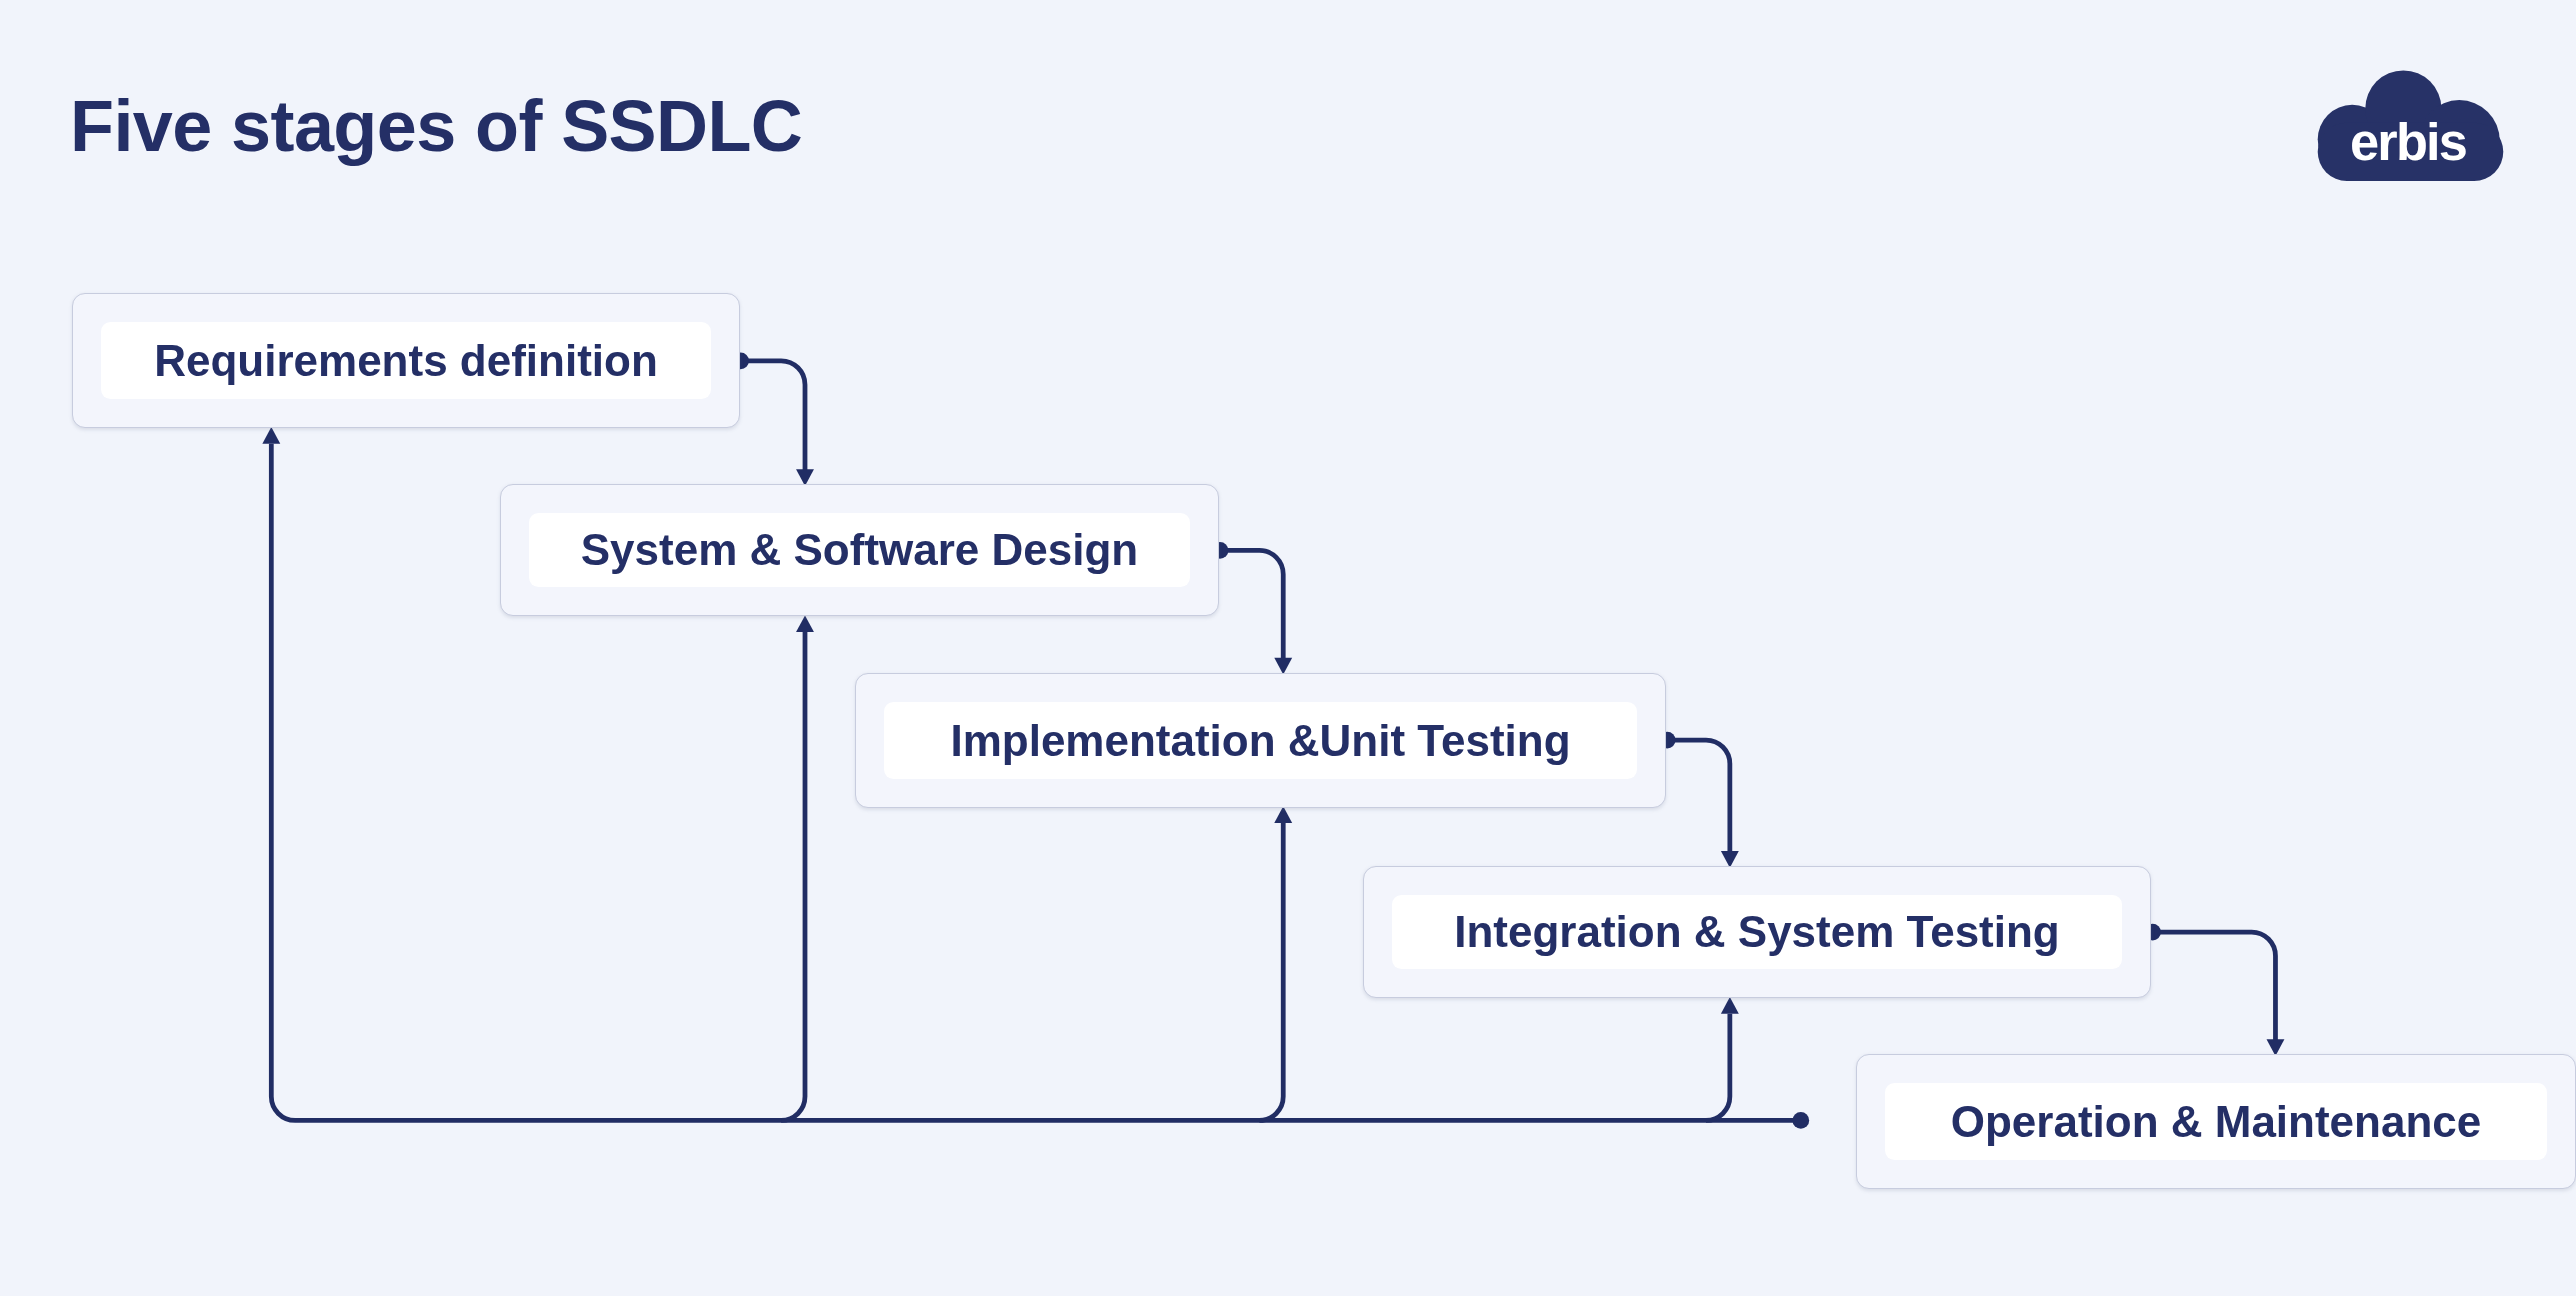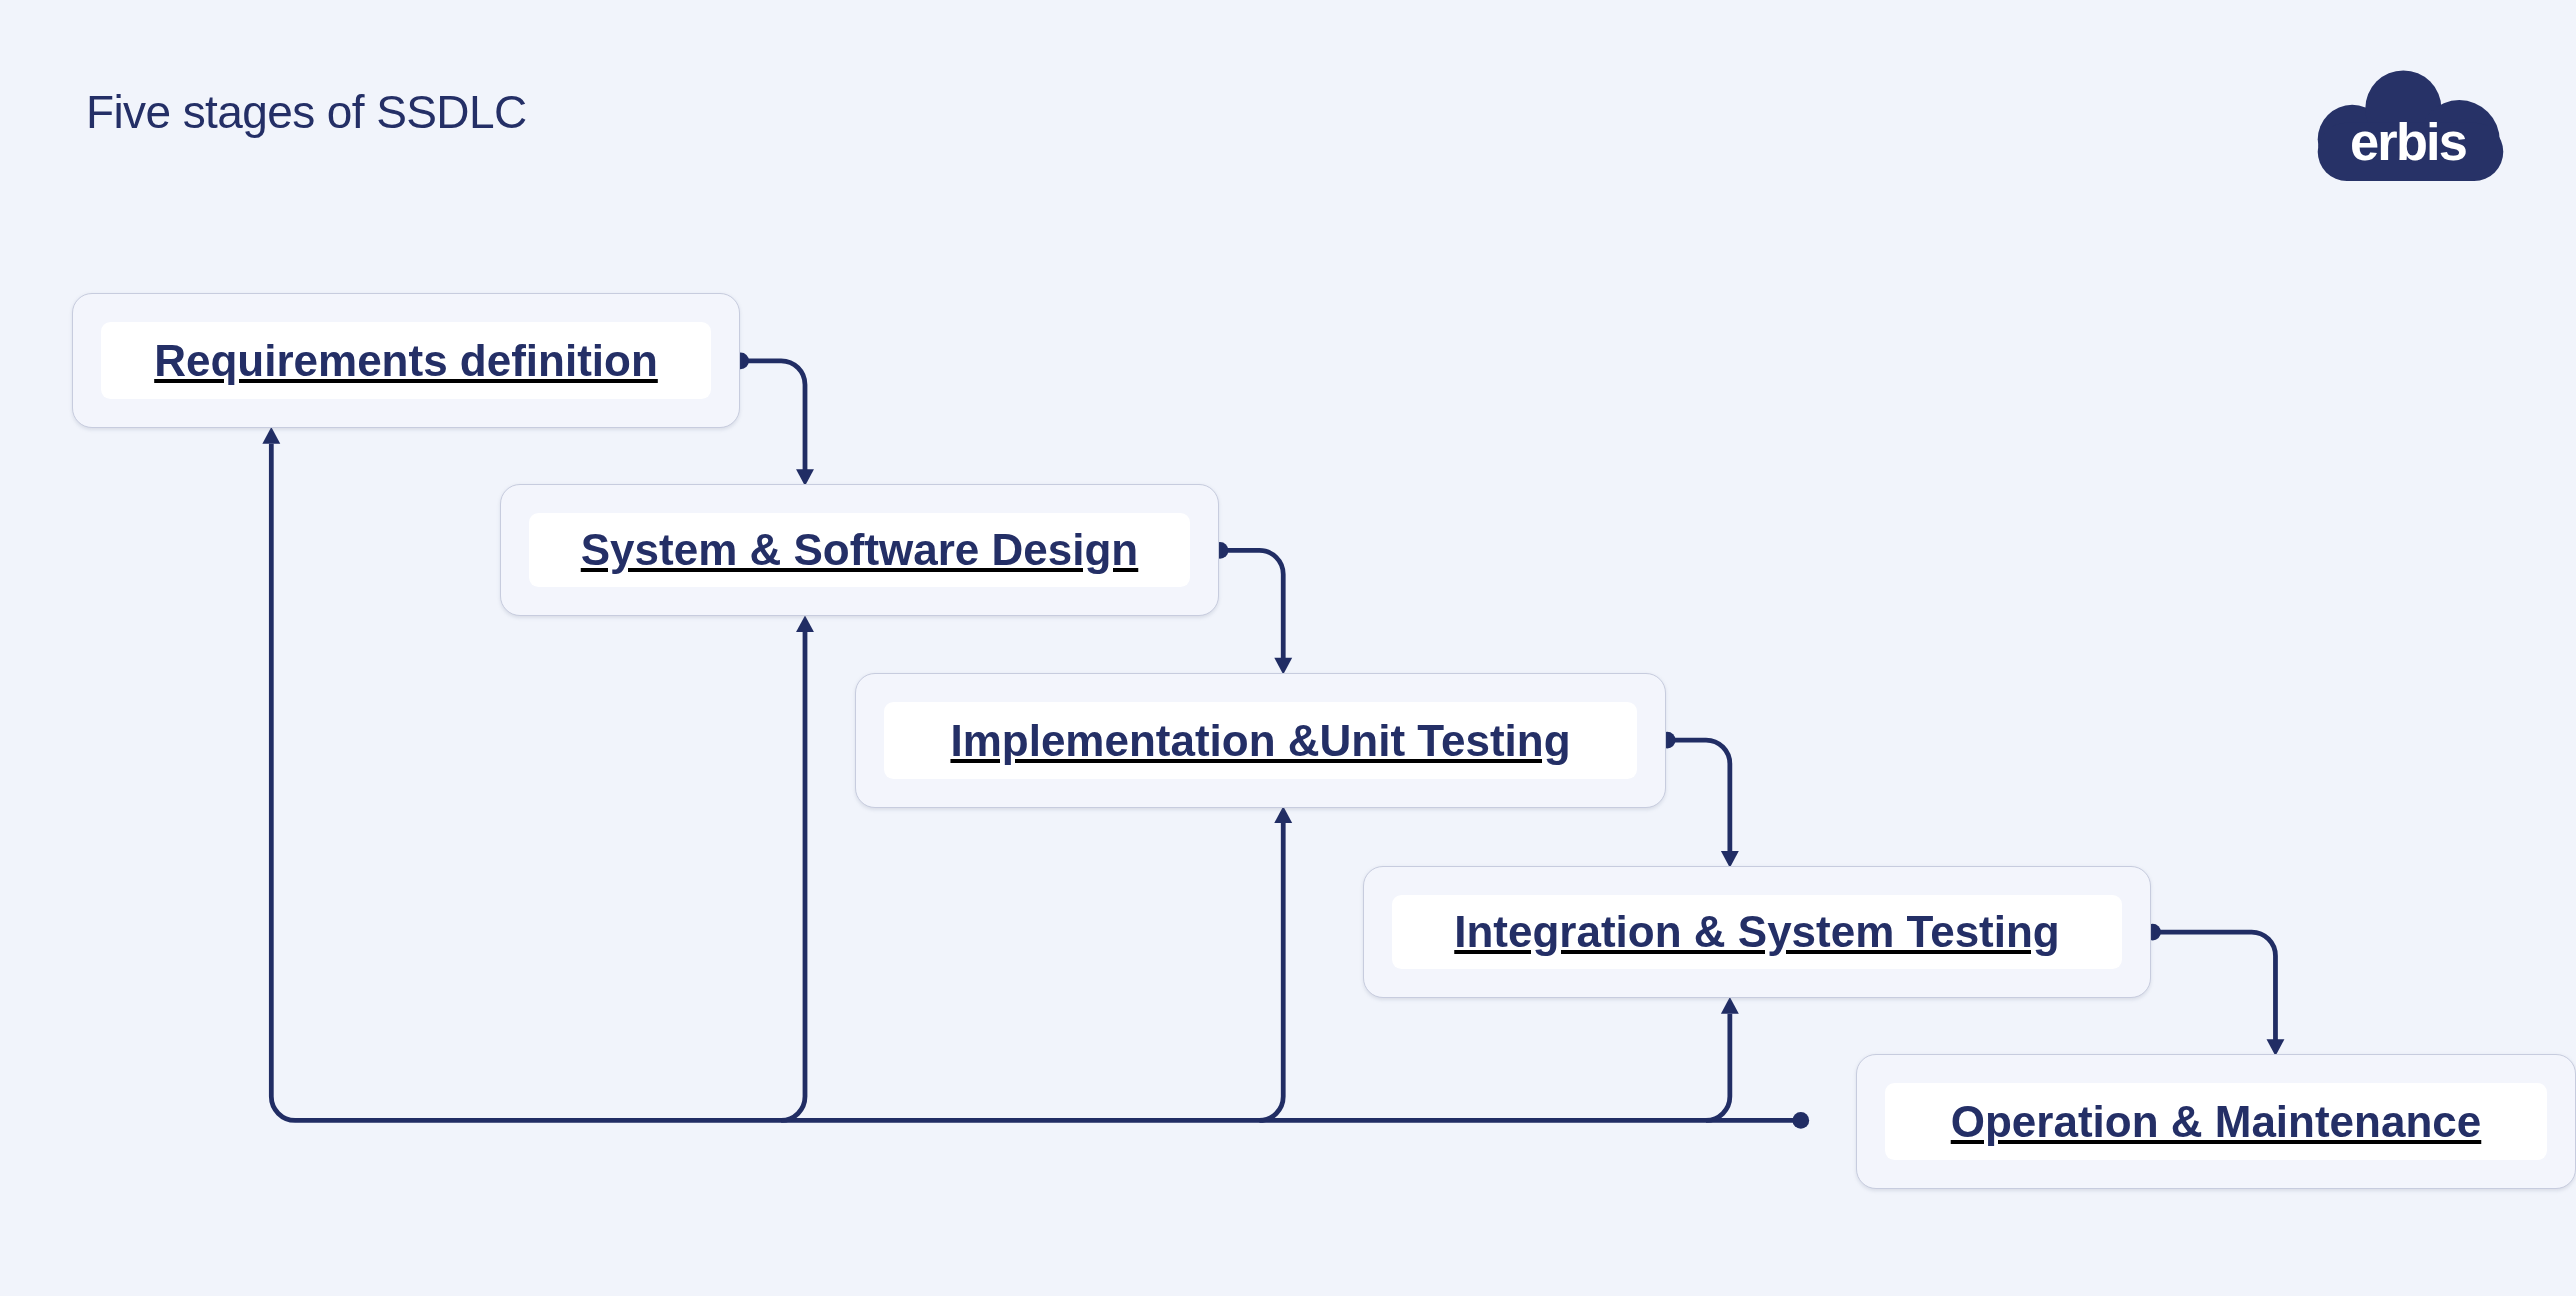--- a/index.html
+++ b/index.html
@@ -14,24 +14,24 @@
   body{font-family:"Liberation Sans",sans-serif;}
   .canvas{
     position:relative;
     width:2576px;
     height:1297px;
     background:var(--bg);
     overflow:hidden;
   }
   .page-title{
     position:absolute;
-    left:86px;
+    left:70px;
     top:85px;
-    font-size:46px;
-    font-weight:400;
+    font-size:72px;
+    font-weight:700;
     letter-spacing:-0.6px;
     color:var(--navy);
     white-space:nowrap;
   }
   .logo{
     position:absolute;
     left:2314px;
     top:68px;
     width:193px;
     height:113px;
@@ -42,24 +42,23 @@
     width:2576px;
     height:1297px;
     color:var(--line);
     pointer-events:none;
   }
   .stage-box{
     position:absolute;
     box-sizing:border-box;
     background:var(--box-outer);
     border:1.8px solid var(--box-border);
-    border-radius:20px;
+    border-radius:13px;
     padding:28px;
     box-shadow:0 1.8px 3.6px rgba(110,120,150,0.18);
-    text-decoration:underline;
   }
   .stage-inner{
     width:100%;
     height:100%;
     box-sizing:border-box;
     background:var(--box-inner);
     border-radius:9.5px;
     display:flex;
     align-items:center;
     justify-content:center;

